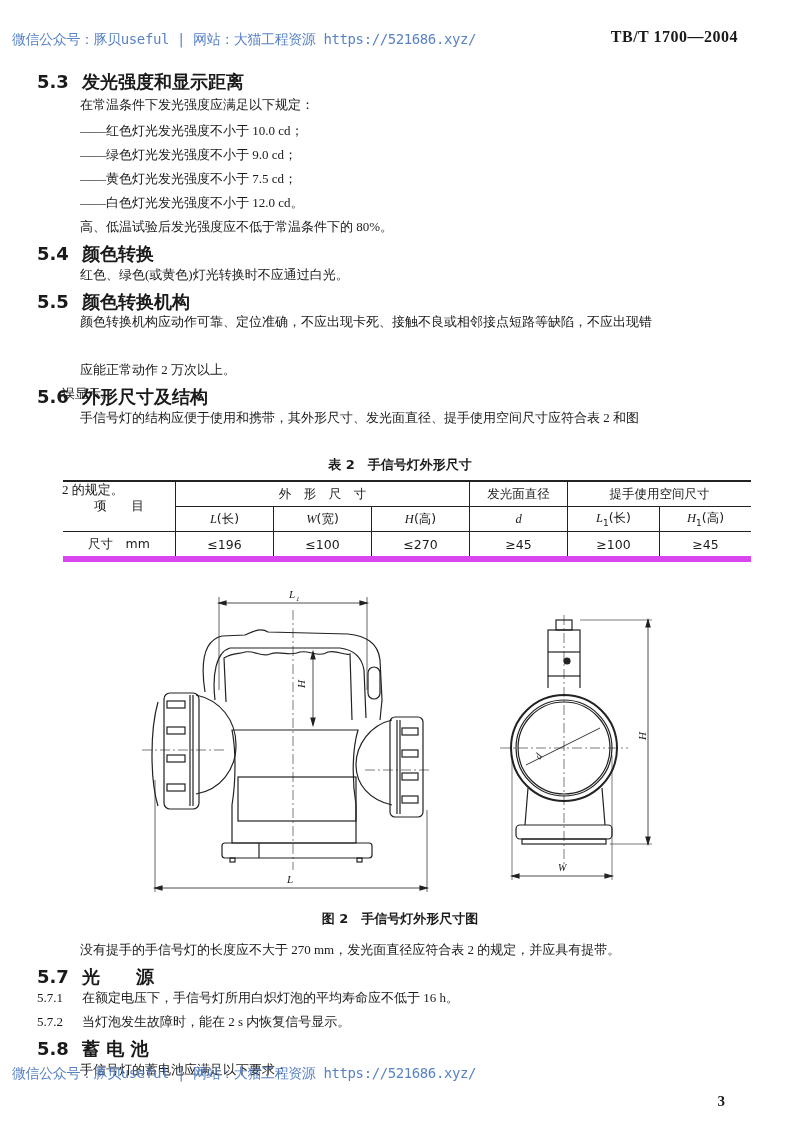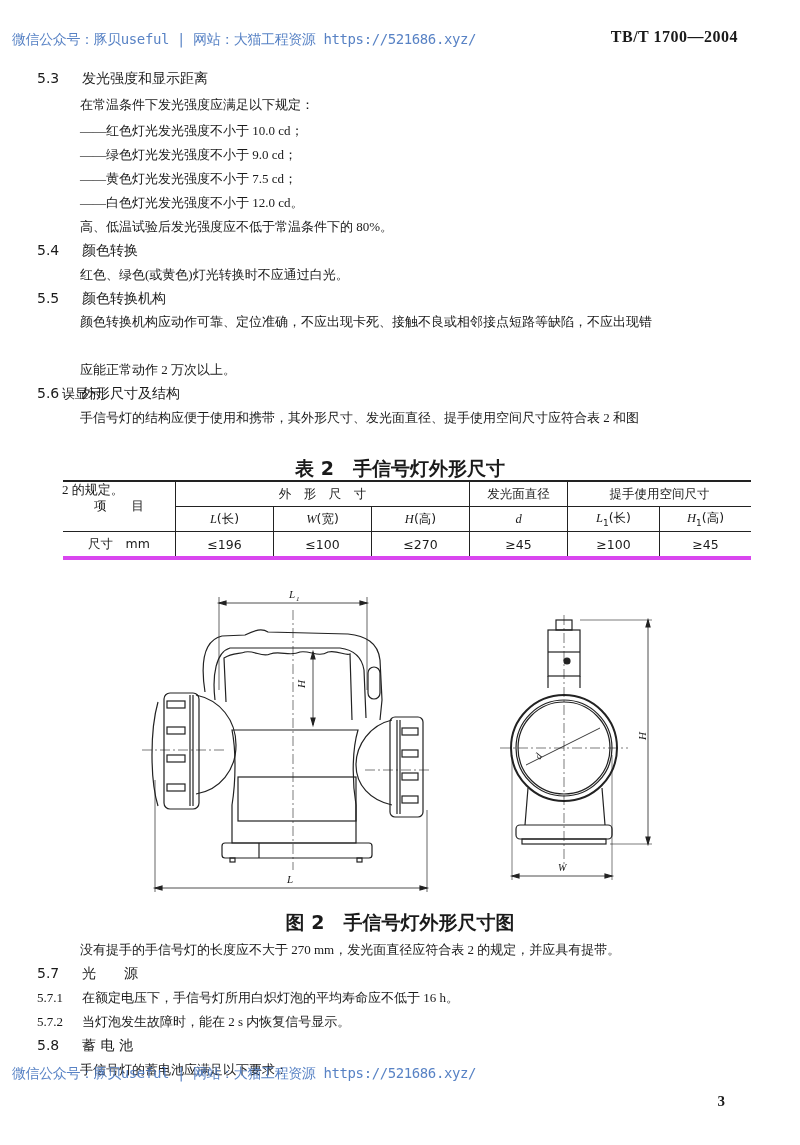--- a/index.html
+++ b/index.html
@@ -1,30 +1,30 @@
 <!DOCTYPE html>
 <html><head>
 <meta charset="utf-8">
 <style>
   html, body { margin:0; padding:0; background:#fff; }
   body { width:800px; height:1145px; position:relative; overflow:hidden;
          font-family:"DejaVu Serif","Liberation Serif",serif; color:#1a1a1a; }
   .abs { position:absolute; }
   .std { right:62px; top:28px; font-family:"Liberation Serif",serif; font-weight:bold; font-size:16px; letter-spacing:0.5px; }
   .wm { left:12px; font-family:"DejaVu Sans Mono","Liberation Mono",monospace; font-size:14px; color:#4a78c0; white-space:nowrap; letter-spacing:-0.4px; z-index:5; opacity:0.92; }
-  .h { left:37px; font-family:"DejaVu Sans","Liberation Sans",sans-serif; font-weight:normal; font-size:14px; }
+  .h { left:37px; font-family:"DejaVu Sans","Liberation Sans",sans-serif; font-weight:bold; font-size:18px; }
   .h .num { display:inline-block; width:45px; }
   .p { font-family:Liberation Serif, serif; font-size:13px; white-space:nowrap; }
   .ind { left:80px; }
   .cont { left:62px;margin-top:48px; }
-  .cap { font-family:"DejaVu Sans","Liberation Sans",sans-serif; font-weight:bold; font-size:19px; }
+  .cap { font-family:"DejaVu Sans","Liberation Sans",sans-serif; font-weight:bold; font-size:13px; }
   table.t { position:absolute; left:63px; top:480px; width:688px; border-collapse:collapse;
             font-family:"DejaVu Sans","Liberation Sans",sans-serif; font-size:12.5px; }
   table.t td { border:1px solid #222; text-align:center; height:24px; padding:0; }
-  table.t { border-top:2px solid #222; border-bottom:4px solid #d946ef; }
+  table.t { border-top:2px solid #222; border-bottom:6px solid #d946ef; }
   table.t tr td:first-child { border-left:none; }
   table.t tr td:last-child { border-right:none; }
   .it { font-style:italic; font-family:"Liberation Serif",serif; }
   .pg { right:75px; top:1093px; font-family:"Liberation Serif",serif; font-weight:bold; font-size:15px; }
   svg text { font-family:"Liberation Serif",serif; font-style:italic; }
 </style>
 </head>
 <body>
 
 <div class="abs std">TB/T 1700—2004</div>

